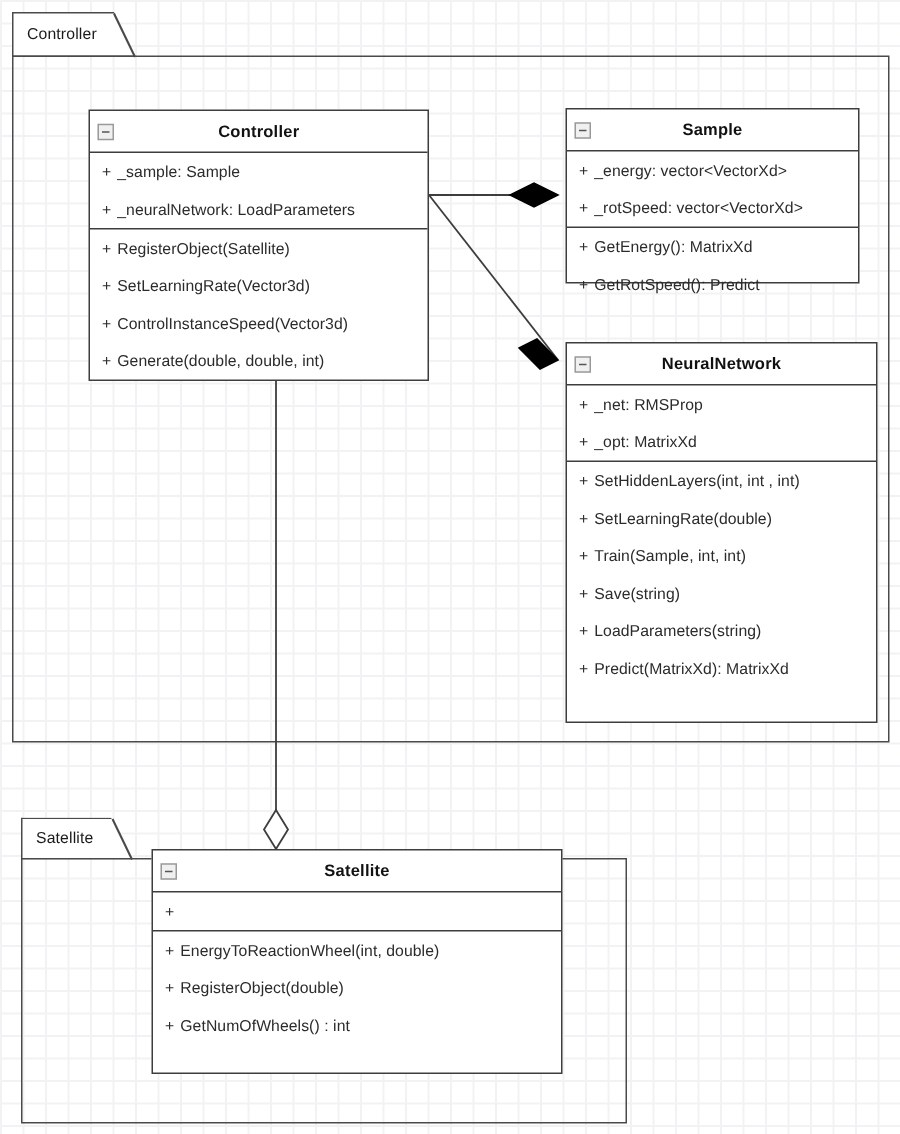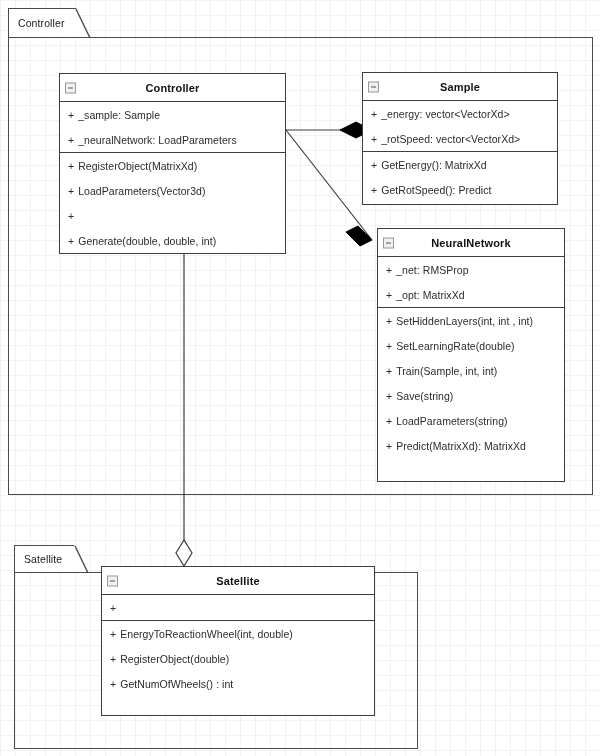--- a/index.html
+++ b/index.html
@@ -183,37 +183,38 @@
         <span>_sample: Sample</span>
       </div>
       <div class="uml-row">
         <span class="uml-vis">+</span>
         <span>_neuralNetwork: LoadParameters</span>
       </div>
     </div>
     <div class="uml-compartment with-sep">
       <div class="uml-row">
         <span class="uml-vis">+</span>
-        <span>RegisterObject(MatrixXd)</span>
-      </div>
-      <div class="uml-row">
-        <span class="uml-vis">+</span>
-        <span>LoadParameters(Vector3d)</span>
-      </div>
-      <div class="uml-row">
-        <span class="uml-vis">+</span>
+        <span>RegisterObject(Satellite)</span>
+      </div>
+      <div class="uml-row">
+        <span class="uml-vis">+</span>
+        <span>SetLearningRate(Vector3d)</span>
+      </div>
+      <div class="uml-row">
+        <span class="uml-vis">+</span>
+        <span>ControlInstanceSpeed(Vector3d)</span>
       </div>
       <div class="uml-row">
         <span class="uml-vis">+</span>
         <span>Generate(double, double, int)</span>
       </div>
     </div>
   </div>
 
-  <div class="uml-class" style="left:362px; top:72px; width:196px; height:133px;">
+  <div class="uml-class" style="left:377px; top:72px; width:196px; height:117px;">
     <div class="uml-header">
       <span class="collapse-icon"></span>
       <span class="uml-title">Sample</span>
     </div>
     <div class="uml-compartment">
       <div class="uml-row">
         <span class="uml-vis">+</span>
         <span>_energy: vector&lt;VectorXd&gt;</span>
       </div>
       <div class="uml-row">
@@ -226,21 +227,21 @@
         <span class="uml-vis">+</span>
         <span>GetEnergy(): MatrixXd</span>
       </div>
       <div class="uml-row">
         <span class="uml-vis">+</span>
         <span>GetRotSpeed(): Predict</span>
       </div>
     </div>
   </div>
 
-  <div class="uml-class" style="left:377px; top:228px; width:188px; height:254px;">
+  <div class="uml-class" style="left:377px; top:228px; width:208px; height:254px;">
     <div class="uml-header">
       <span class="collapse-icon"></span>
       <span class="uml-title">NeuralNetwork</span>
     </div>
     <div class="uml-compartment">
       <div class="uml-row">
         <span class="uml-vis">+</span>
         <span>_net: RMSProp</span>
       </div>
       <div class="uml-row">

